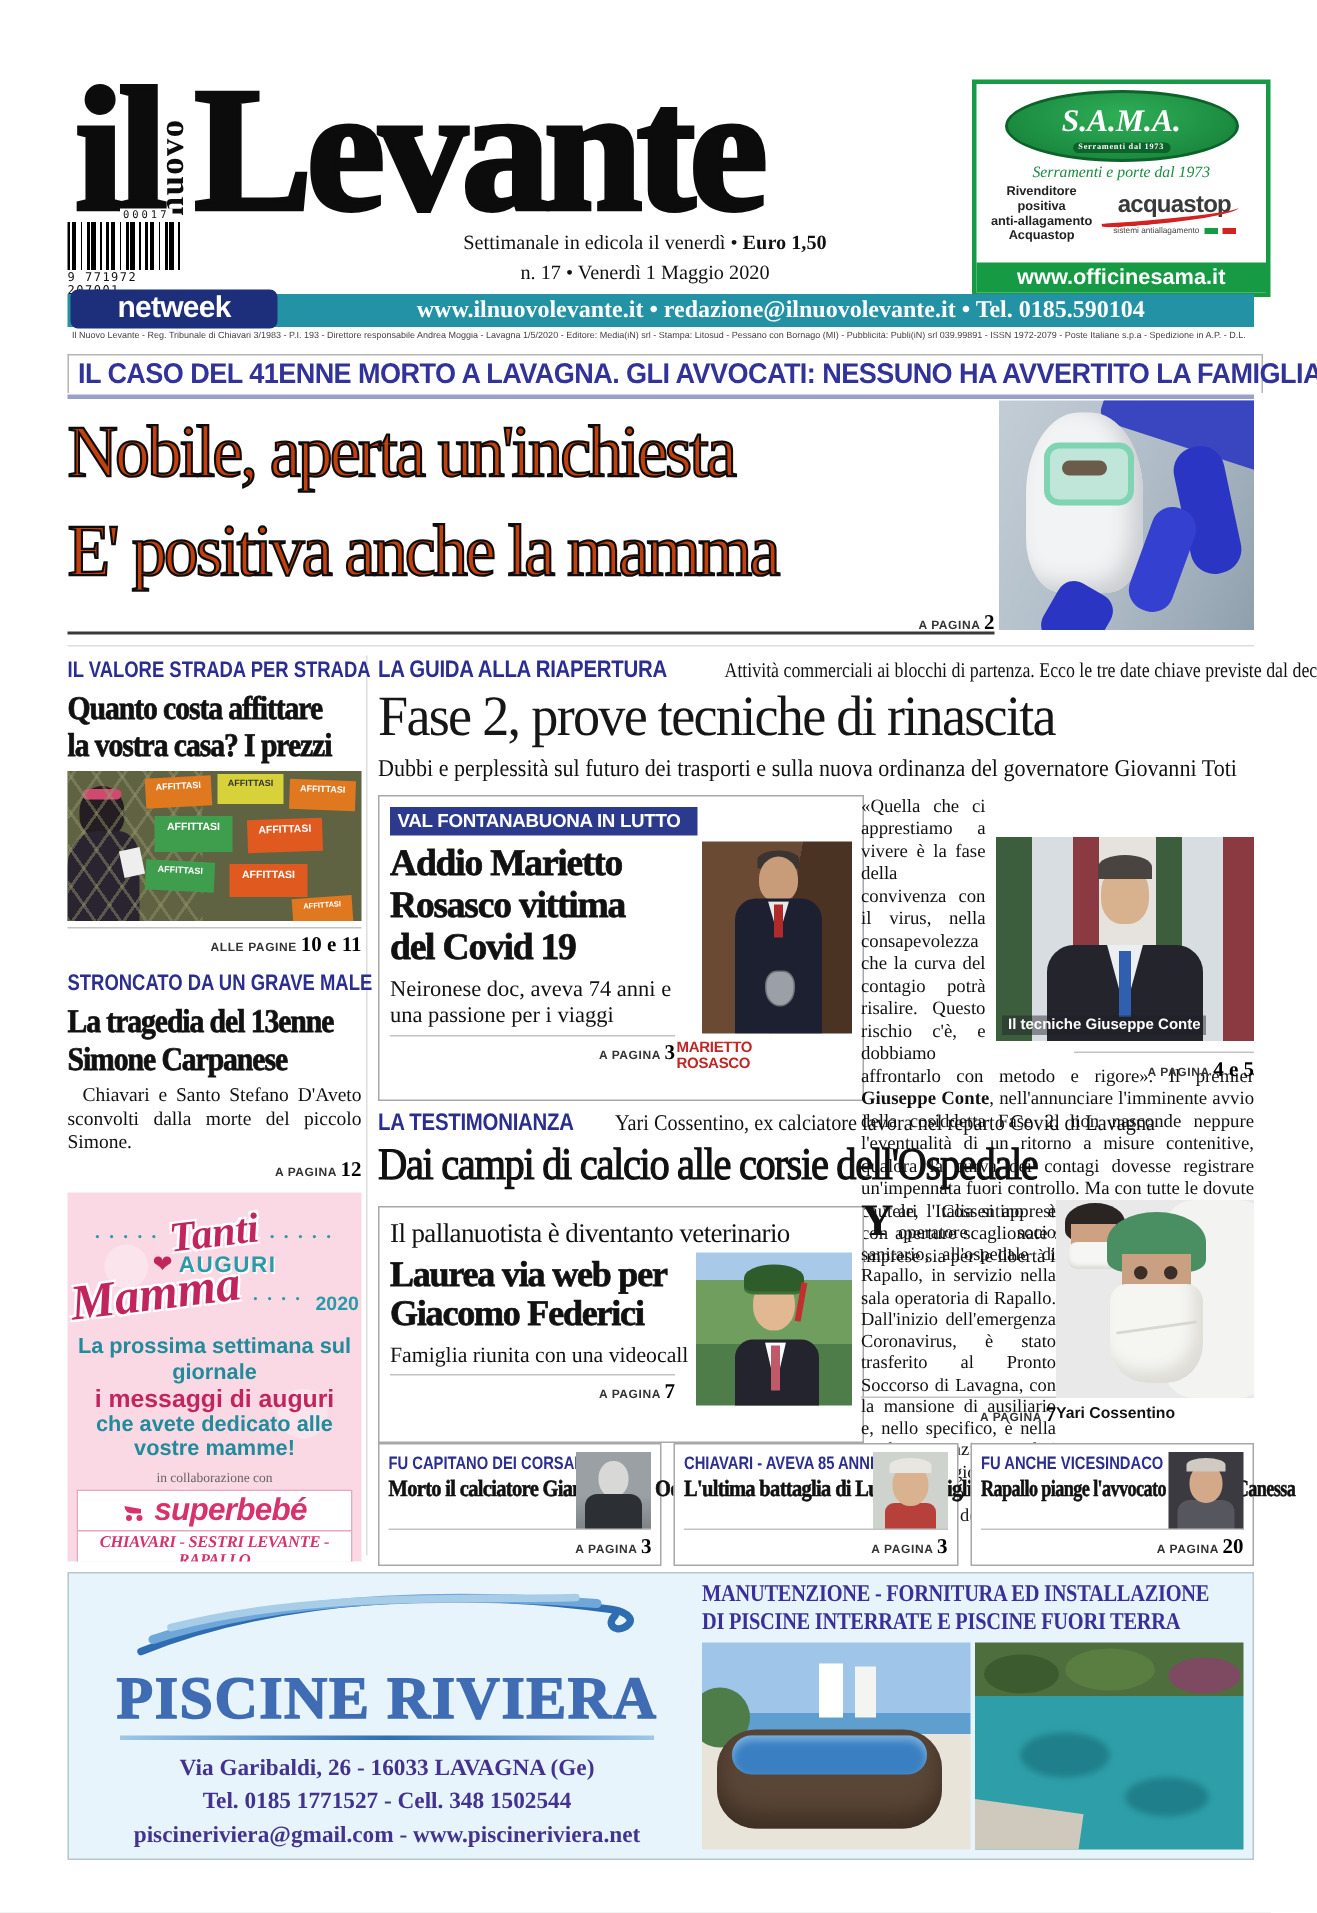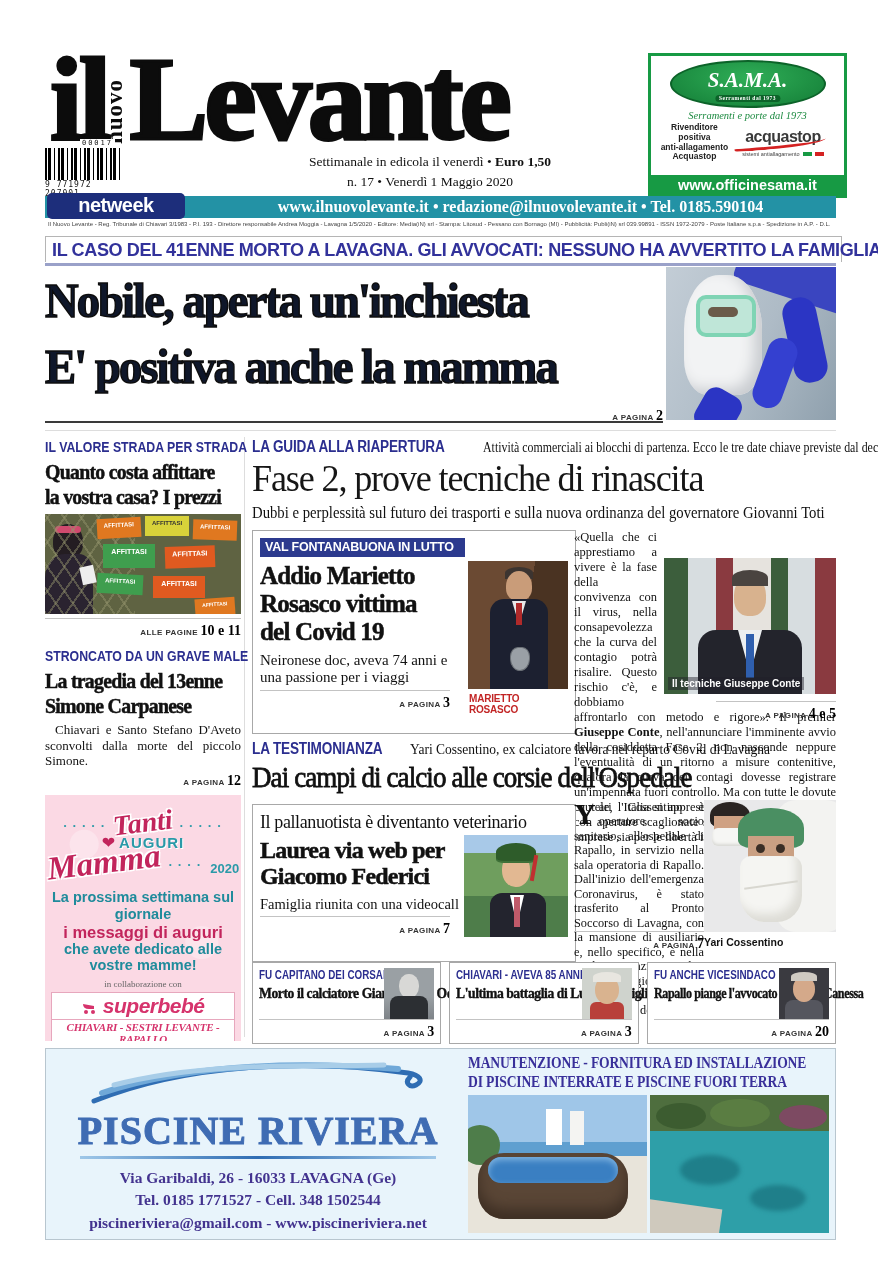--- a/index.html
+++ b/index.html
@@ -44,22 +44,22 @@
   #infobar{position:absolute;left:45px;top:196px;width:791px;height:22px;background:#2392a5;}
   #infobar .links{position:absolute;left:170px;right:10px;top:0;bottom:0;color:#fff;font-weight:bold;font-size:16px;line-height:22px;text-align:center;white-space:nowrap;}
   #netweek{position:absolute;left:2px;top:-3px;width:138px;height:26px;background:#1d2e7b;border-radius:5px;color:#fff;
            font-family:"Liberation Sans",sans-serif;font-weight:bold;font-size:20px;text-align:center;line-height:25px;letter-spacing:-.5px;}
   #imprint{position:absolute;left:48px;top:221px;width:784px;text-align:center;font-family:"Liberation Sans",sans-serif;font-size:6px;color:#444;white-space:nowrap;overflow:hidden;}
   
   #banner{position:absolute;left:45px;top:236px;width:789px;border:1px solid #b5b5b5;border-bottom:none;background:#fff;padding:2px 0 1px 6px;}
   #banner .txt{font-family:"Liberation Sans",sans-serif;font-weight:bold;font-size:19px;color:#32329b;letter-spacing:-.4px;}
   #banner-rule{position:absolute;left:45px;top:263px;width:791px;height:3px;background:#9aa1c9;}
   
-  #lead-h{position:absolute;left:45px;top:268px;width:615px;font-weight:bold;letter-spacing:-2px;
-          -webkit-text-stroke:1.5px #0d0d0d;color:#0f172a;font-size:49px;line-height:1.34;}
+  #lead-h{position:absolute;left:45px;top:268px;width:615px;font-weight:normal;letter-spacing:-2px;
+          -webkit-text-stroke:1.5px #0d0d0d;color:#c2410c;font-size:49px;line-height:1.34;}
   #lead-page{position:absolute;left:45px;top:404px;width:618px;border-top:none;}
   #lead-page .pageref{border-top:none;}
   #lead-rule{position:absolute;left:45px;top:421px;width:618px;height:2px;background:#3a3a3a;}
   #lead-photo{position:absolute;left:666px;top:267px;width:170px;height:153px;background:linear-gradient(115deg,#c3cdd6 0%,#aebbc6 55%,#8fa0ad 100%);}
   #lead-photo .band{position:absolute;right:-20px;top:-14px;width:120px;height:46px;background:#3a45c0;transform:rotate(18deg);border-radius:8px;}
   #lead-photo .hood{position:absolute;left:18px;top:8px;width:78px;height:120px;background:#f2f3f4;border-radius:45% 45% 30% 30%;box-shadow:inset -8px -6px 14px #c9ccd0;}
   #lead-photo .goggle{position:absolute;left:30px;top:28px;width:52px;height:34px;background:#bfe6d8;border:4px solid #7fd4b4;border-radius:10px;}
   #lead-photo .eyes{position:absolute;left:42px;top:40px;width:30px;height:10px;background:#6b5b4a;border-radius:5px;}
   #lead-photo .glove1{position:absolute;right:14px;top:30px;width:34px;height:86px;background:#2b35c4;border-radius:16px;transform:rotate(-12deg);}
   #lead-photo .glove2{position:absolute;right:46px;top:70px;width:30px;height:72px;background:#3440d0;border-radius:14px;transform:rotate(20deg);}
@@ -110,21 +110,21 @@
   #lutto-h{width:188px;font-weight:bold;font-size:25px;line-height:1.12;letter-spacing:-.8px;-webkit-text-stroke:.5px #111;margin-top:5px;}
   #lutto-sub{width:190px;font-size:15px;line-height:1.15;margin-top:6px;}
   #lutto .pageref{width:190px;margin-top:4px;}
   #lutto-photo{position:absolute;right:7px;top:30px;width:100px;height:128px;background:linear-gradient(100deg,#6b4a33 0 55%,#4a3322 55% 100%);}
   #lutto-photo .face{position:absolute;left:38px;top:10px;width:26px;height:30px;background:#c99c79;border-radius:50% 50% 42% 42%;}
   #lutto-photo .hair{position:absolute;left:37px;top:6px;width:28px;height:12px;background:#3c3430;border-radius:50% 50% 0 0;}
   #lutto-photo .torso{position:absolute;left:22px;top:38px;width:58px;height:90px;background:#1c2030;border-radius:14px 14px 0 0;}
   #lutto-photo .shirt{position:absolute;left:44px;top:40px;width:14px;height:24px;background:#e8e8e8;clip-path:polygon(0 0,100% 0,50% 100%);}
   #lutto-photo .tie{position:absolute;left:48px;top:42px;width:6px;height:22px;background:#b02a2a;}
   #lutto-photo .sporran{position:absolute;left:42px;top:86px;width:18px;height:22px;background:#9aa0a6;border-radius:40% 40% 50% 50%;border:1px solid #6b7076;}
-  #lutto-cap{position:absolute;right:6px;top:162px;width:100px;font-family:"Liberation Sans",sans-serif;font-weight:bold;font-size:10px;color:#c22525;letter-spacing:-.2px;}
+  #lutto-cap{position:absolute;right:24px;top:162px;width:100px;font-family:"Liberation Sans",sans-serif;font-weight:bold;font-size:10px;color:#c22525;letter-spacing:-.2px;}
   #f2-body{position:absolute;left:322px;top:0;width:262px;height:192px;}
   #f2-body p{margin:0;font-size:12.5px;line-height:1.2;text-align:justify;}
   #f2-body p .b{font-weight:bold;}
   #conte{float:right;width:172px;height:136px;margin:28px 0 2px 7px;position:relative;overflow:hidden;
          background:linear-gradient(90deg,#3c5e3c 0 14%,#d7dde0 14% 30%,#8a3a40 30% 40%,#e6e3de 40% 62%,#3c5e3c 62% 72%,#d7dde0 72% 88%,#8a3a40 88% 100%);}
   #conte .suit{position:absolute;left:34px;bottom:-10px;width:104px;height:74px;background:#23242c;border-radius:18px 18px 0 0;}
   #conte .shirt{position:absolute;left:74px;bottom:20px;width:24px;height:44px;background:#eceff1;clip-path:polygon(0 0,100% 0,50% 100%);}
   #conte .tie{position:absolute;left:82px;bottom:16px;width:8px;height:44px;background:#2f5fae;}
   #conte .face{position:absolute;left:70px;top:18px;width:32px;height:40px;background:#d8b28e;border-radius:48% 48% 42% 42%;}
   #conte .hair{position:absolute;left:68px;top:12px;width:36px;height:16px;background:#4a4440;border-radius:50% 50% 0 0;}

